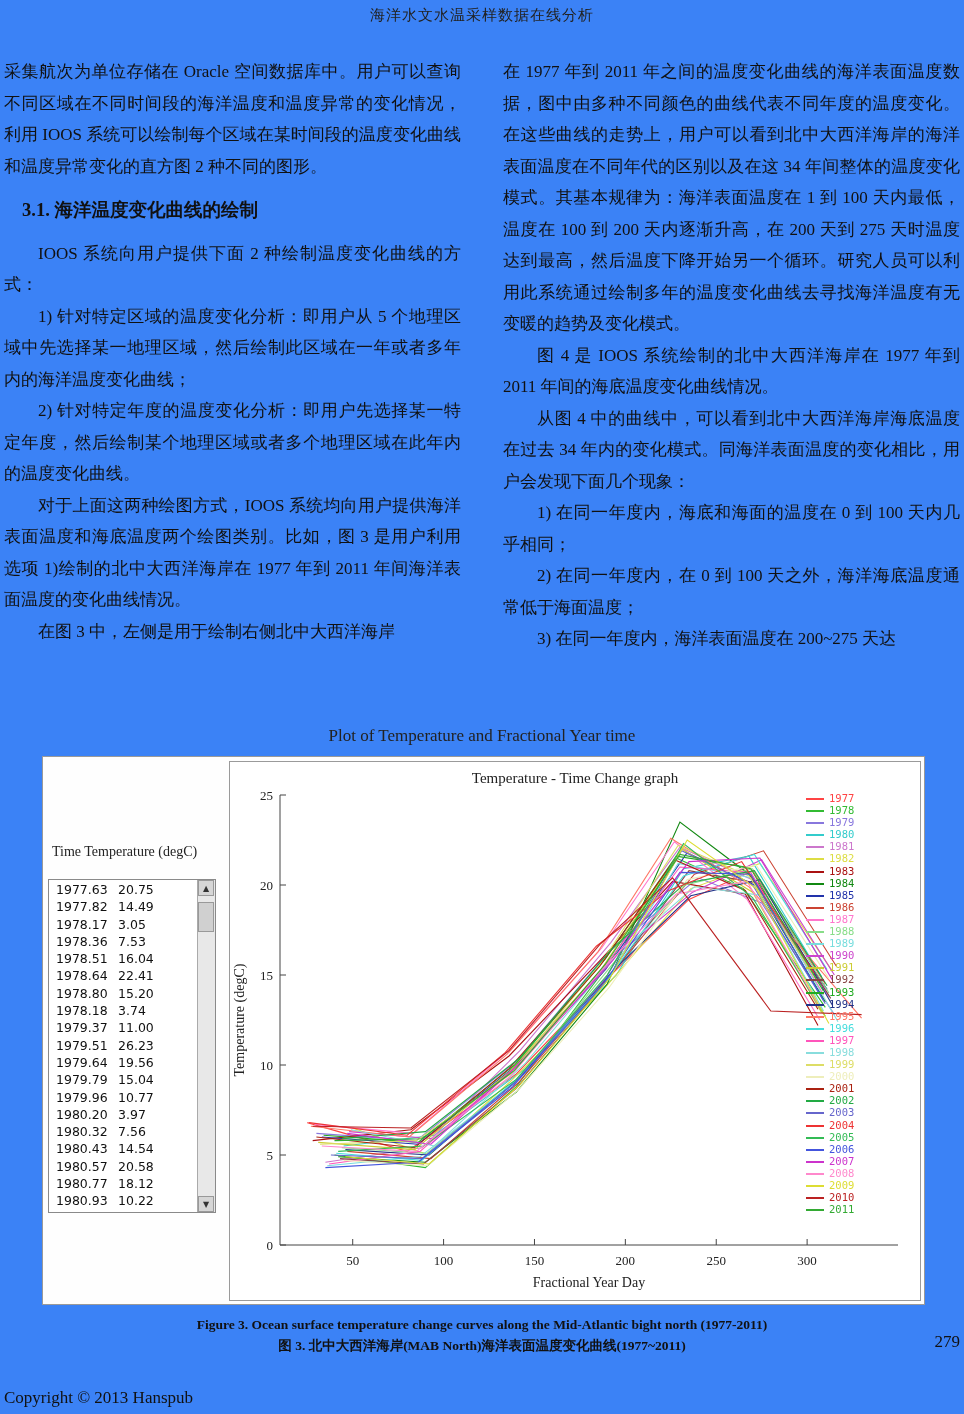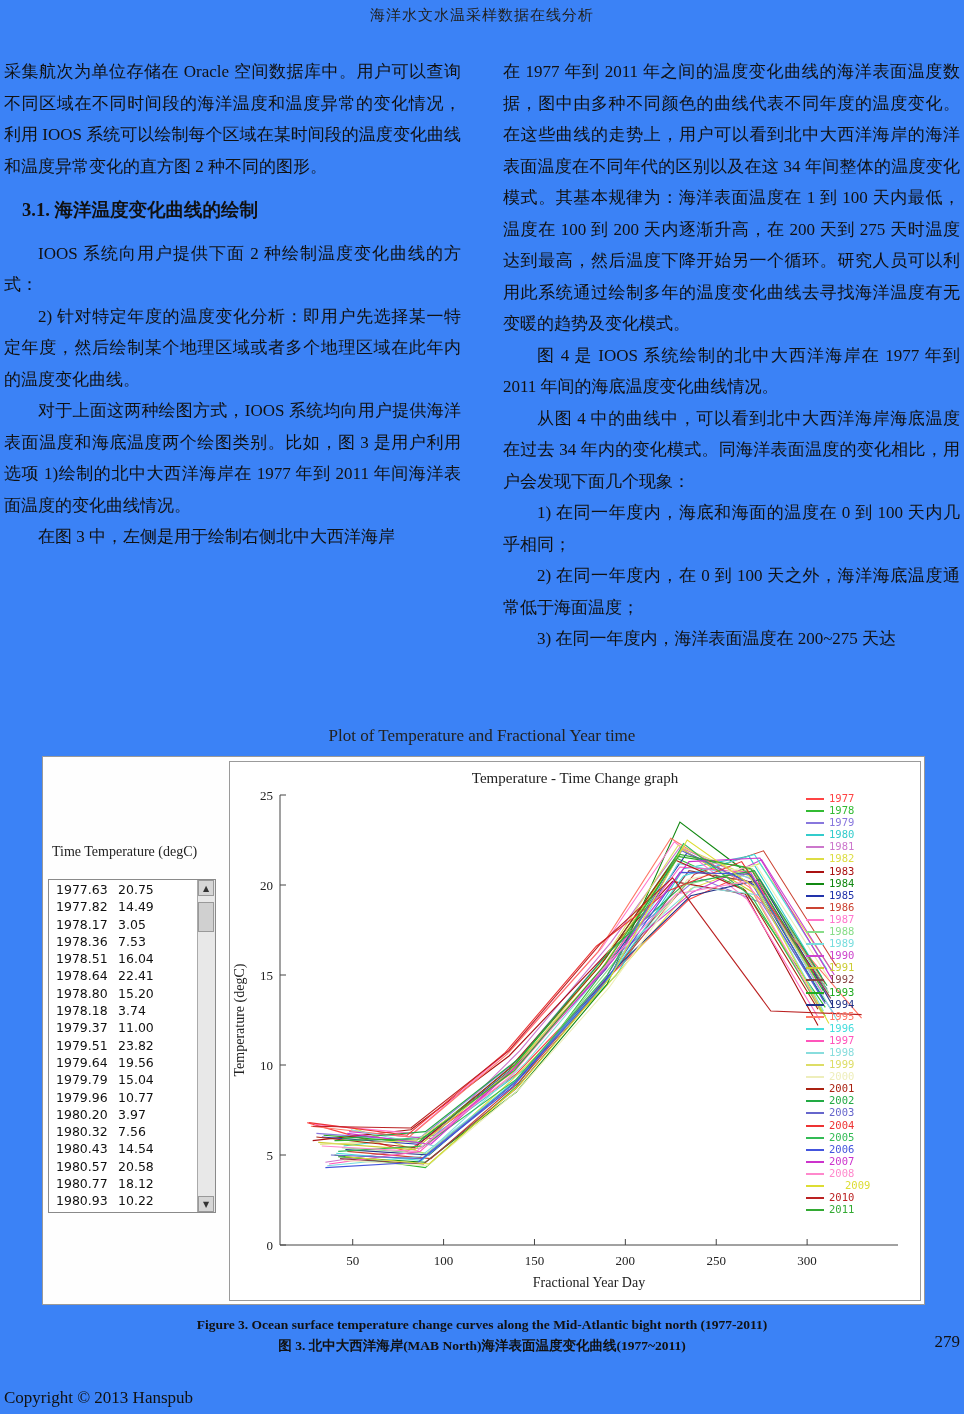--- a/index.html
+++ b/index.html
@@ -50,20 +50,21 @@
 <body>
 
 <div class="page">
 
   <div class="header-title">海洋水文水温采样数据在线分析</div>
 
   <div class="col col-left" id="col-left">
       <p>采集航次为单位存储在 Oracle 空间数据库中。用户可以查询不同区域在不同时间段的海洋温度和温度异常的变化情况，利用 IOOS 系统可以绘制每个区域在某时间段的温度变化曲线和温度异常变化的直方图 2 种不同的图形。</p>
       <h3>3.1. 海洋温度变化曲线的绘制</h3>
       <p class="indent">IOOS 系统向用户提供下面 2 种绘制温度变化曲线的方式：</p>
+      <p class="indent">1) 针对特定区域的温度变化分析：即用户从 5 个地理区域中先选择某一地理区域，然后绘制此区域在一年或者多年内的海洋温度变化曲线；</p>
       <p class="indent">2) 针对特定年度的温度变化分析：即用户先选择某一特定年度，然后绘制某个地理区域或者多个地理区域在此年内的温度变化曲线。</p>
       <p class="indent">对于上面这两种绘图方式，IOOS 系统均向用户提供海洋表面温度和海底温度两个绘图类别。比如，图 3 是用户利用选项 1)绘制的北中大西洋海岸在 1977 年到 2011 年间海洋表面温度的变化曲线情况。</p>
       <p class="indent">在图 3 中，左侧是用于绘制右侧北中大西洋海岸</p>
     </div>
   <div class="col col-right" id="col-right">
       <p>在 1977 年到 2011 年之间的温度变化曲线的海洋表面温度数据，图中由多种不同颜色的曲线代表不同年度的温度变化。在这些曲线的走势上，用户可以看到北中大西洋海岸的海洋表面温度在不同年代的区别以及在这 34 年间整体的温度变化模式。其基本规律为：海洋表面温度在 1 到 100 天内最低，温度在 100 到 200 天内逐渐升高，在 200 天到 275 天时温度达到最高，然后温度下降开始另一个循环。研究人员可以利用此系统通过绘制多年的温度变化曲线去寻找海洋温度有无变暖的趋势及变化模式。</p>
       <p class="indent">图 4 是 IOOS 系统绘制的北中大西洋海岸在 1977 年到 2011 年间的海底温度变化曲线情况。</p>
       <p class="indent">从图 4 中的曲线中，可以看到北中大西洋海岸海底温度在过去 34 年内的变化模式。同海洋表面温度的变化相比，用户会发现下面几个现象：</p>
       <p class="indent">1) 在同一年度内，海底和海面的温度在 0 到 100 天内几乎相同；</p>
       <p class="indent">2) 在同一年度内，在 0 到 100 天之外，海洋海底温度通常低于海面温度；</p>
@@ -79,21 +80,21 @@
       <div class="list-rows" id="list-rows">
           <div class="list-row"><span class="tv">1977.63</span><span>20.75</span></div>
           <div class="list-row"><span class="tv">1977.82</span><span>14.49</span></div>
           <div class="list-row"><span class="tv">1978.17</span><span>3.05</span></div>
           <div class="list-row"><span class="tv">1978.36</span><span>7.53</span></div>
           <div class="list-row"><span class="tv">1978.51</span><span>16.04</span></div>
           <div class="list-row"><span class="tv">1978.64</span><span>22.41</span></div>
           <div class="list-row"><span class="tv">1978.80</span><span>15.20</span></div>
           <div class="list-row"><span class="tv">1978.18</span><span>3.74</span></div>
           <div class="list-row"><span class="tv">1979.37</span><span>11.00</span></div>
-          <div class="list-row"><span class="tv">1979.51</span><span>23.82</span></div>
+          <div class="list-row"><span class="tv">1979.51</span><span>26.23</span></div>
           <div class="list-row"><span class="tv">1979.64</span><span>19.56</span></div>
           <div class="list-row"><span class="tv">1979.79</span><span>15.04</span></div>
           <div class="list-row"><span class="tv">1979.96</span><span>10.77</span></div>
           <div class="list-row"><span class="tv">1980.20</span><span>3.97</span></div>
           <div class="list-row"><span class="tv">1980.32</span><span>7.56</span></div>
           <div class="list-row"><span class="tv">1980.43</span><span>14.54</span></div>
           <div class="list-row"><span class="tv">1980.57</span><span>20.58</span></div>
           <div class="list-row"><span class="tv">1980.77</span><span>18.12</span></div>
           <div class="list-row"><span class="tv">1980.93</span><span>10.22</span></div>
         </div>
@@ -197,21 +198,21 @@
           <div class="legend-entry"><span class="legend-dash" style="background: rgb(221, 221, 102);"></span><span style="color: rgb(221, 221, 102);">1999</span></div>
           <div class="legend-entry"><span class="legend-dash" style="background: rgb(238, 238, 187);"></span><span style="color: rgb(238, 238, 187);">2000</span></div>
           <div class="legend-entry"><span class="legend-dash" style="background: rgb(170, 34, 17);"></span><span style="color: rgb(170, 34, 17);">2001</span></div>
           <div class="legend-entry"><span class="legend-dash" style="background: rgb(34, 170, 68);"></span><span style="color: rgb(34, 170, 68);">2002</span></div>
           <div class="legend-entry"><span class="legend-dash" style="background: rgb(102, 102, 204);"></span><span style="color: rgb(102, 102, 204);">2003</span></div>
           <div class="legend-entry"><span class="legend-dash" style="background: rgb(238, 51, 51);"></span><span style="color: rgb(238, 51, 51);">2004</span></div>
           <div class="legend-entry"><span class="legend-dash" style="background: rgb(51, 187, 85);"></span><span style="color: rgb(51, 187, 85);">2005</span></div>
           <div class="legend-entry"><span class="legend-dash" style="background: rgb(68, 85, 221);"></span><span style="color: rgb(68, 85, 221);">2006</span></div>
           <div class="legend-entry"><span class="legend-dash" style="background: rgb(204, 51, 204);"></span><span style="color: rgb(204, 51, 204);">2007</span></div>
           <div class="legend-entry"><span class="legend-dash" style="background: rgb(255, 136, 204);"></span><span style="color: rgb(255, 136, 204);">2008</span></div>
-          <div class="legend-entry"><span class="legend-dash" style="background: rgb(221, 221, 51);"></span><span style="color: rgb(221, 221, 51); margin-left: 16px;">2009</span></div>
+          <div class="legend-entry"><span class="legend-dash" style="background: rgb(221, 221, 51);"></span><span style="color: rgb(221, 221, 51);">2009</span></div>
           <div class="legend-entry"><span class="legend-dash" style="background: rgb(187, 34, 34);"></span><span style="color: rgb(187, 34, 34);">2010</span></div>
           <div class="legend-entry"><span class="legend-dash" style="background: rgb(51, 170, 51);"></span><span style="color: rgb(51, 170, 51);">2011</span></div>
         </div>
     </div>
   </div>
 
   <div class="caption caption-en">Figure 3. Ocean surface temperature change curves along the Mid-Atlantic bight north (1977-2011)</div>
   <div class="caption caption-zh">图 3.  北中大西洋海岸(MAB North)海洋表面温度变化曲线(1977~2011)</div>
 
   <div class="footer-left">Copyright © 2013 Hanspub</div>

